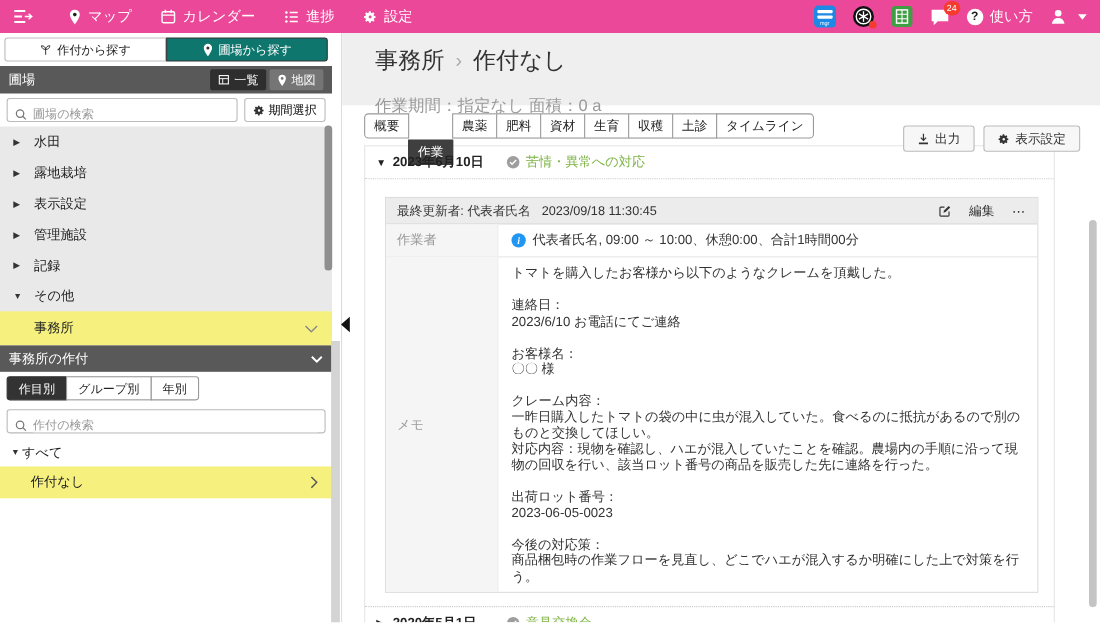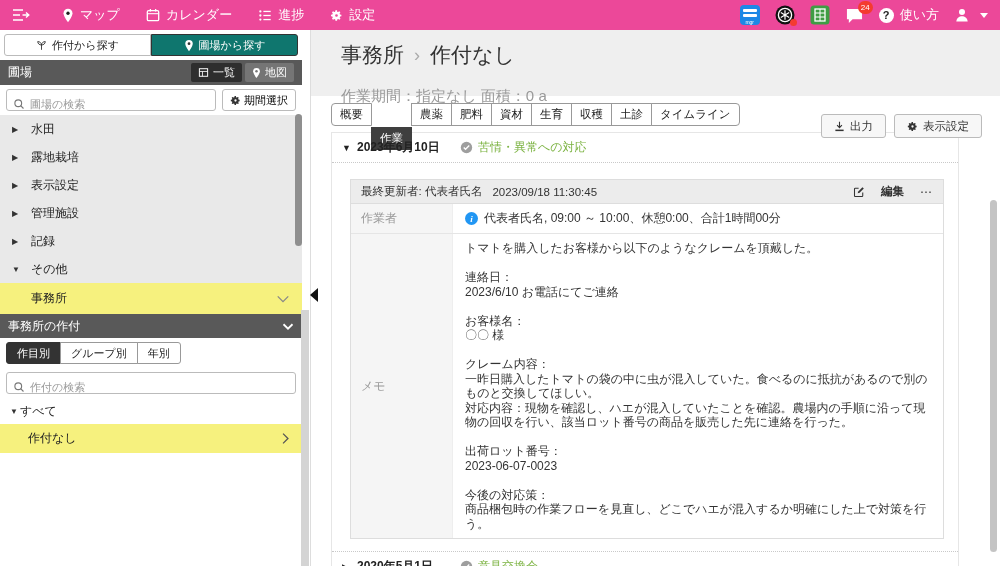--- a/index.html
+++ b/index.html
@@ -94,21 +94,21 @@
   .tl-tri { width:15px; font-size:9px; color:#222; }
   .tl-date { font-size:12px; font-weight:bold; color:#222; width:103px; }
   .tl-link { display:flex; align-items:center; gap:5px; font-size:12px; color:#7cb342; cursor:pointer; }
   .dots { border-top:1px dotted #c9c9c9; }
 
   .card { margin:16px 14px 12px 18px; border:1px solid #ddd; background:#fff; }
   .card-head { display:flex; align-items:center; background:#ececec; border-bottom:1px solid #ddd;
     padding:4px 10px; font-size:11.5px; color:#333; height:24px; }
   .ch-time { margin-left:10px; }
   .ch-right { margin-left:auto; display:flex; align-items:center; gap:16px; }
-  .edit-btn { display:flex; align-items:center; gap:16px; font-size:11.5px; cursor:pointer; color:#333; background:none; border:none; font-family:inherit;font-weight:bold; }
+  .edit-btn { display:flex; align-items:center; gap:16px; font-size:11.5px; cursor:pointer; color:#333; background:none; border:none; font-family:inherit; }
   .more-btn { font-size:12px; letter-spacing:1px; cursor:pointer; color:#333; background:none; border:none; }
   .crow { display:grid; grid-template-columns:102px 1fr; }
   .crow + .crow { border-top:1px solid #e5e5e5; }
   .clabel { background:#f5f5f5; color:#9a9a9a; font-size:12px; padding:6px 10px; border-right:1px solid #eee; display:flex; }
   .clabel.mid { align-items:center; }
   .cval { font-size:12px; color:#333; padding:6px 12px; display:flex; align-items:center; gap:6px; }
   .cval.memo { display:block; white-space:pre-line; line-height:14.5px; padding:7px 12px; }
   .info-i { display:inline-flex; width:13px; height:13px; border-radius:50%; background:#2196f3; color:#fff;
     font-size:9px; font-weight:bold; align-items:center; justify-content:center; flex:0 0 13px; font-family:"Liberation Serif","DejaVu Serif",serif; font-style:italic; }
   .main-scroll { position:absolute; right:3px; top:170px; width:7px; height:352px; background:#c4c4c4; border-radius:4px; }
@@ -471,21 +471,21 @@
 2023/6/10 お電話にてご連絡
 
 お客様名：
 〇〇 様
 
 クレーム内容：
 一昨日購入したトマトの袋の中に虫が混入していた。食べるのに抵抗があるので別のものと交換してほしい。
 対応内容：現物を確認し、ハエが混入していたことを確認。農場内の手順に沿って現物の回収を行い、該当ロット番号の商品を販売した先に連絡を行った。
 
 出荷ロット番号：
-2023-06-07-0023
+2023-06-05-0023
 
 今後の対応策：
 商品梱包時の作業フローを見直し、どこでハエが混入するか明確にした上で対策を行う。</div>
         </div>
       </div>
 
       <div class="dots"></div>
       <div class="tl-row">
         <span class="tl-tri">▶</span>
         <span class="tl-date">2020年5月1日</span>

